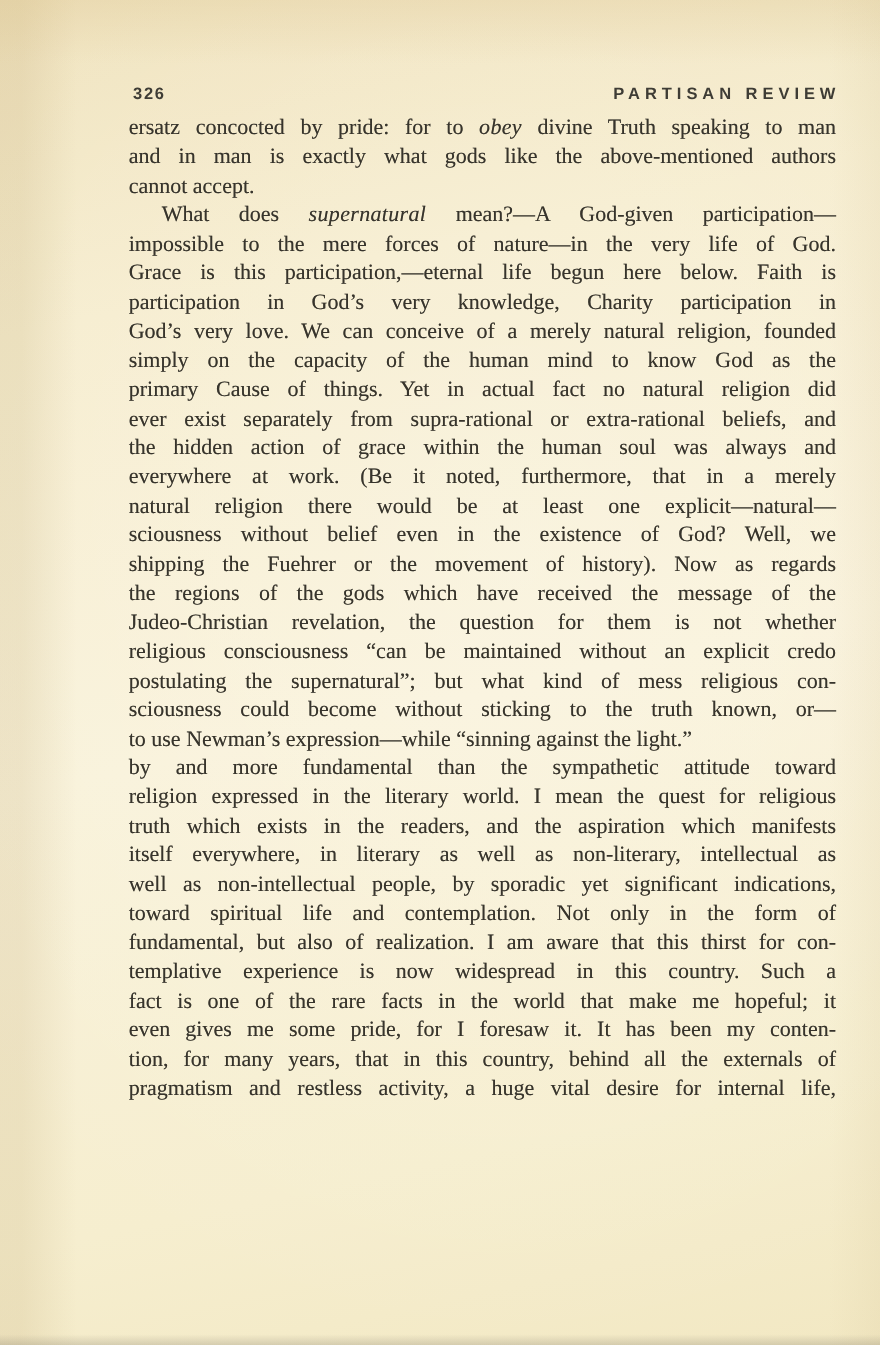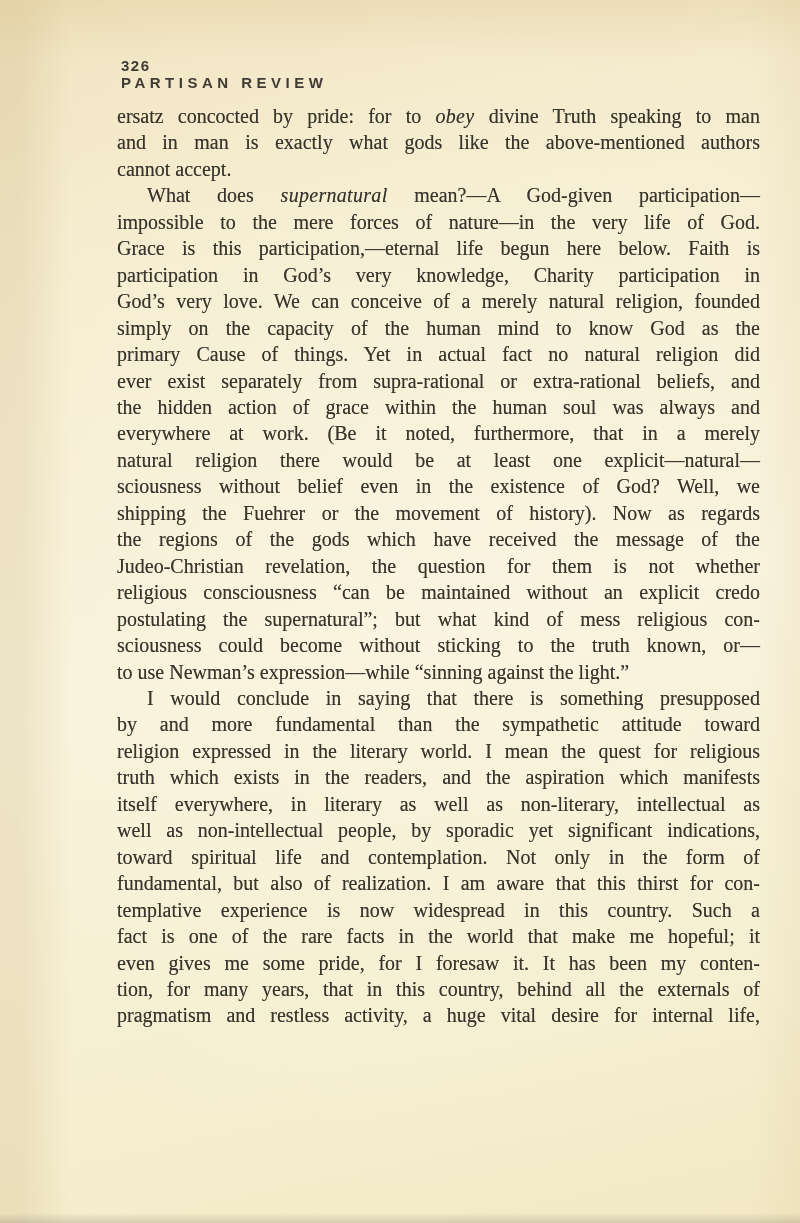--- a/index.html
+++ b/index.html
@@ -33,24 +33,24 @@
         #a58b55 12px,#d8c794 13px,
         #bfa770 14px,#ecdfb6 15px,
         #c9b47e 16px,#f0e4bd 17px,
         #d9c globalize 18px,
         #e9dcb2 18px,#f3e9c6 20px,
         rgba(243,233,198,0) 21px);
   }
   .header-row{
     position:absolute;left:121px;width:643px;top:57px;z-index:3;
     display:flex;justify-content:space-between;align-items:baseline;
-    font-family:"Liberation Sans", sans-serif;font-weight:bold;color:#3e3c35;flex-direction:column;
+    font-family:"Liberation Sans", sans-serif;font-weight:bold;color:#3e3c35;
   }
   .page-number{font-size:15px;letter-spacing:1.5px;}
-  .journal-title{font-size:15px;letter-spacing:4.5px;}
+  .journal-title{font-size:15px;letter-spacing:4.5px;margin-top:20px;}
   .text-block{
     position:absolute;left:117px;top:103px;width:643px;z-index:3;
     font-size:20px;line-height:26.45px;color:#37342c;
     text-shadow:0 0 0.5px rgba(55,52,44,0.55);
   }
   .line{text-align:justify;text-align-last:justify;}
   .line.last{text-align-last:left;}
   .line.indent{text-indent:30px;}
   .line em{font-style:italic;letter-spacing:0.3px;}
 </style>
@@ -86,21 +86,20 @@
         <div class="line">sciousness without belief even in the existence of God? Well, we</div>
         <div class="line">shipping the Fuehrer or the movement of history). Now as regards</div>
         <div class="line">the regions of the gods which have received the message of the</div>
         <div class="line">Judeo-Christian revelation, the question for them is not whether</div>
         <div class="line">religious consciousness “can be maintained without an explicit credo</div>
         <div class="line">postulating the supernatural”; but what kind of mess religious con-</div>
         <div class="line">sciousness could become without sticking to the truth known, or—</div>
         <div class="line last">to use Newman’s expression—while “sinning against the light.”</div>
       </div>
       <div>
-        <div class="line indent">I would conclude in saying that there is something presupposed</div>
         <div class="line">by and more fundamental than the sympathetic attitude toward</div>
         <div class="line">religion expressed in the literary world. I mean the quest for religious</div>
         <div class="line">truth which exists in the readers, and the aspiration which manifests</div>
         <div class="line">itself everywhere, in literary as well as non-literary, intellectual as</div>
         <div class="line">well as non-intellectual people, by sporadic yet significant indications,</div>
         <div class="line">toward spiritual life and contemplation. Not only in the form of</div>
         <div class="line">fundamental, but also of realization. I am aware that this thirst for con-</div>
         <div class="line">templative experience is now widespread in this country. Such a</div>
         <div class="line">fact is one of the rare facts in the world that make me hopeful; it</div>
         <div class="line">even gives me some pride, for I foresaw it. It has been my conten-</div>

